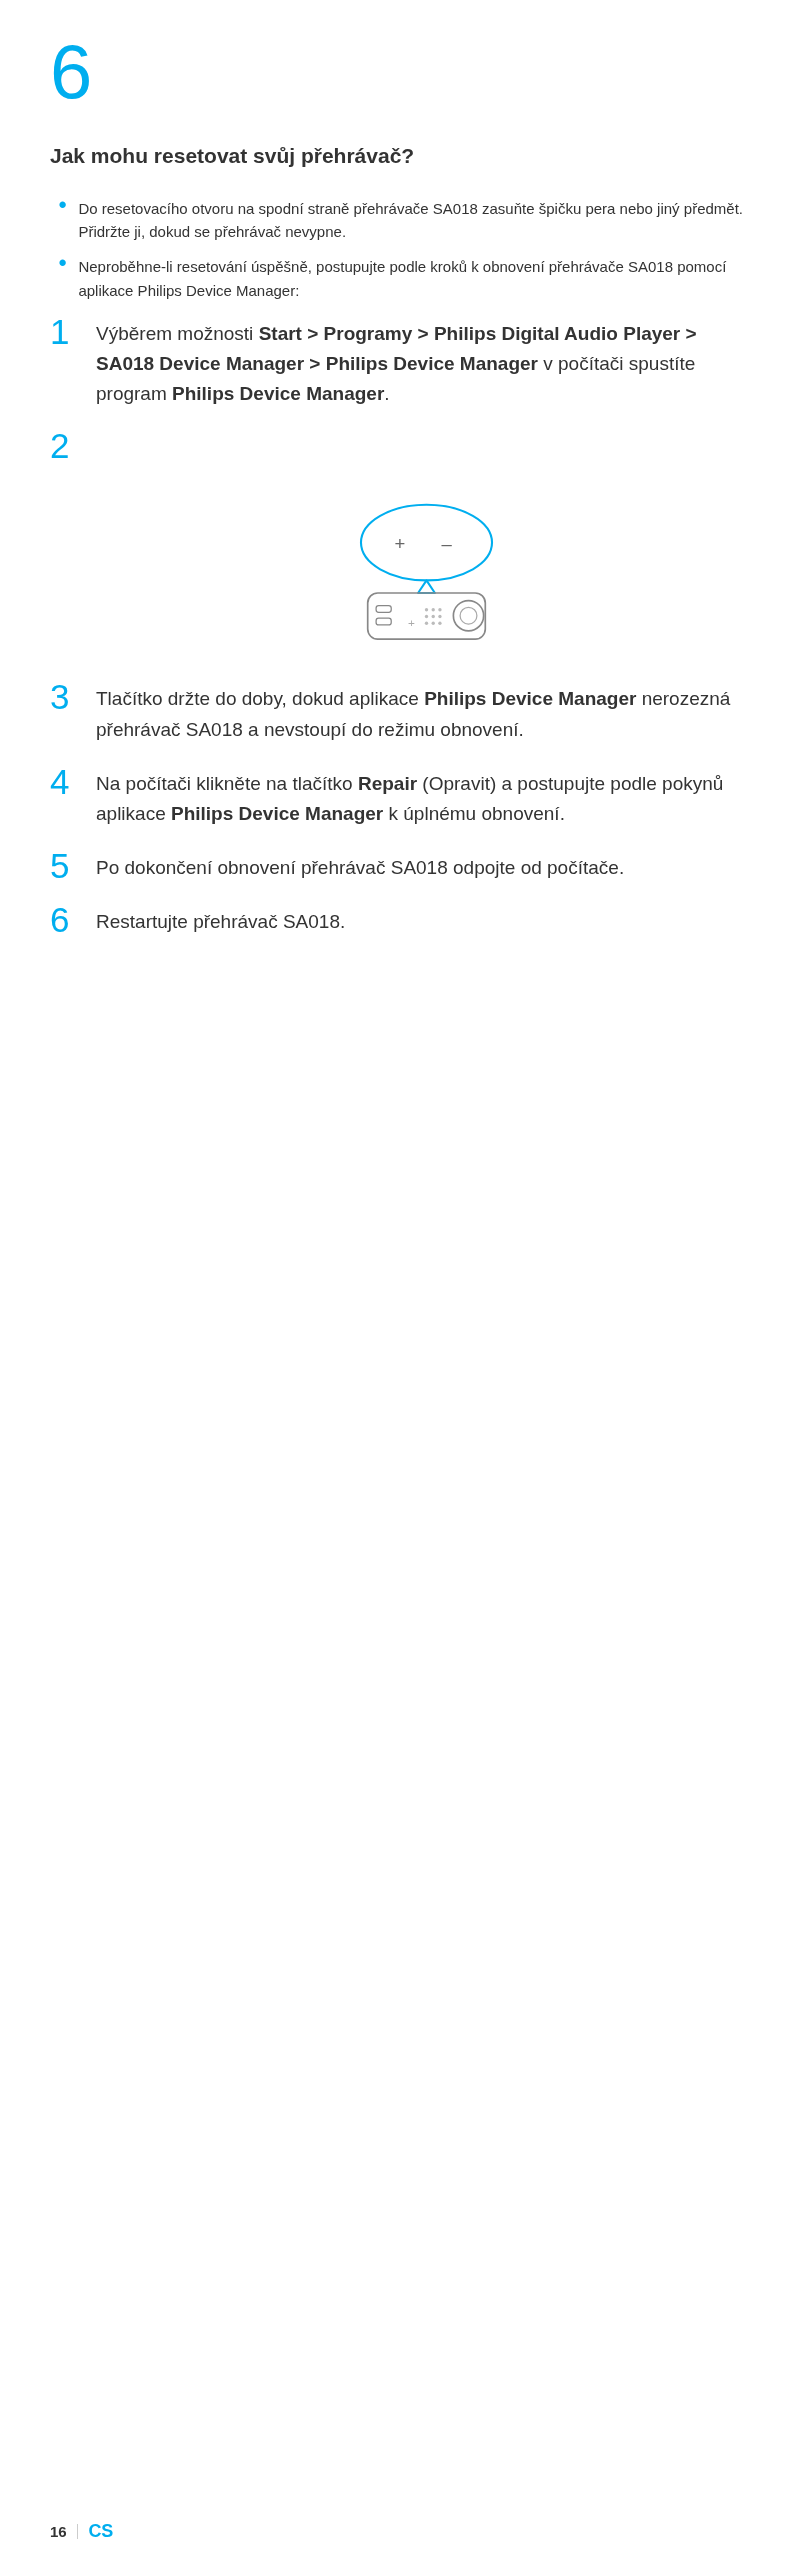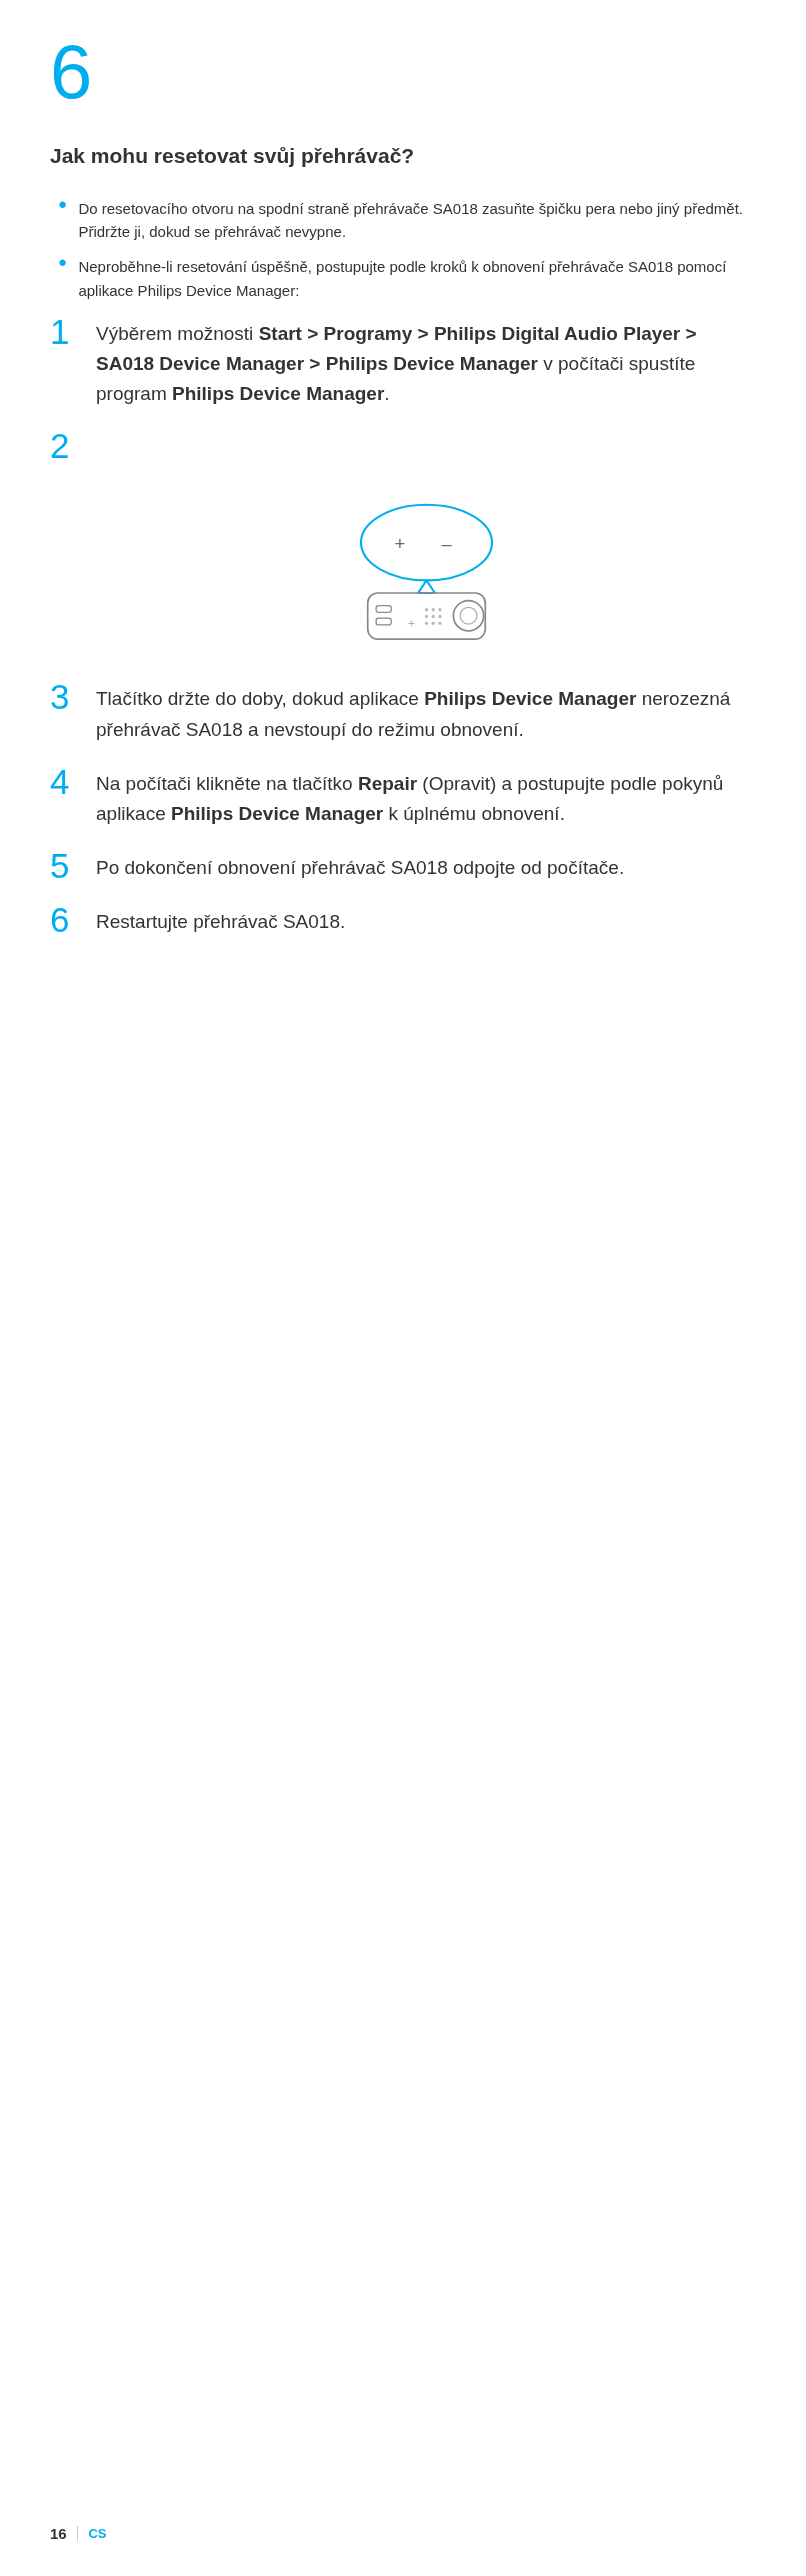--- a/index.html
+++ b/index.html
@@ -133,21 +133,21 @@
       gap: 10px;
     }
 
     .page-number {
       font-size: 15px;
       font-weight: 700;
       color: #333333;
     }
 
     .page-lang {
-      font-size: 13px;
+      font-size: 18px;
       font-weight: 700;
       color: #00aeef;
     }
 
     .divider-line {
       width: 1.7px;
       height: 15px;
       background: #cccccc;
     }
   </style>

